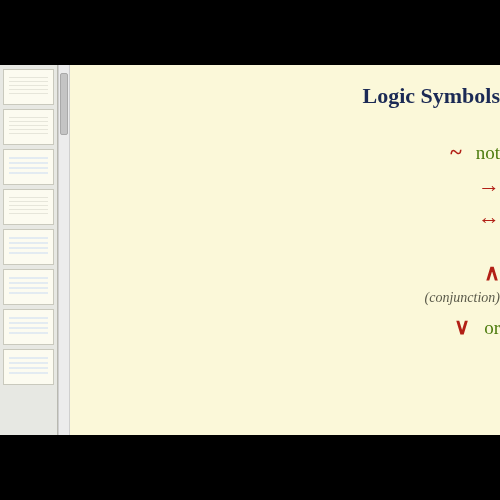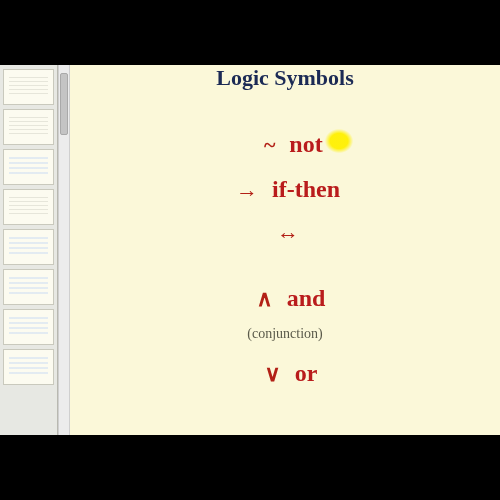--- a/index.html
+++ b/index.html
@@ -80,22 +80,22 @@
     height: 60px;
     background: #c4c4c4;
     border: 1px solid #a9a9a9;
     border-radius: 2px;
   }
   .slide {
     flex: 1;
     background: #fbf8d9;
     display: flex;
     flex-direction: column;
-    align-items: center;
-    gap: 8px;
+    align-items: flex-end;
+    padding-top: 18px;
   }
   .title {
     color: #1b2a55;
     font-weight: bold;
     font-size: 22px;
     margin-bottom: 32px;
   }
   .row {
     display: flex;
     align-items: baseline;
@@ -105,34 +105,35 @@
   }
   .sym {
     color: #b22016;
     font-size: 22px;
     width: 28px;
     text-align: right;
     font-weight: bold;
     line-height: 1;
   }
   .lbl {
-    color: #b91c1c;
-    font-size: 24px;
-    font-weight: 700;
+    color: #4d7c0f;
+    font-size: 19px;
+    font-weight: 400;
   }
   .hl {
     position: absolute;
     background: radial-gradient(ellipse, rgba(255,240,0,.95) 45%, rgba(255,240,0,0) 72%);
     width: 28px; height: 24px;
     left: 78px; top: -2px;
     pointer-events: none;
   }
   .group2 { margin-top: 24px; }
   .sub {
     color: #5a5a4a;
+    font-style: italic;
     font-size: 14px;
     margin-top: -4px;
     margin-bottom: 10px;
   }
 </style>
 </head>
 <body>
 
 <div class="letterbox-top"></div>
 <div class="letterbox-bottom"></div>
@@ -157,29 +158,27 @@
   <div class="slide">
     <div class="title">Logic Symbols</div>
 
     <div class="row">
       <span class="sym">~</span>
       <span class="lbl">not</span>
       <span class="hl"></span>
     </div>
     <div class="row">
       <span class="sym">→</span>
-      <span class="lbl">if-then</span>
     </div>
     <div class="row">
       <span class="sym">↔</span>
     </div>
 
     <div class="row group2">
       <span class="sym">∧</span>
-      <span class="lbl">and</span>
     </div>
     <div class="sub">(conjunction)</div>
 
     <div class="row">
       <span class="sym">∨</span>
       <span class="lbl">or</span>
     </div>
   </div>
 </div>
 

